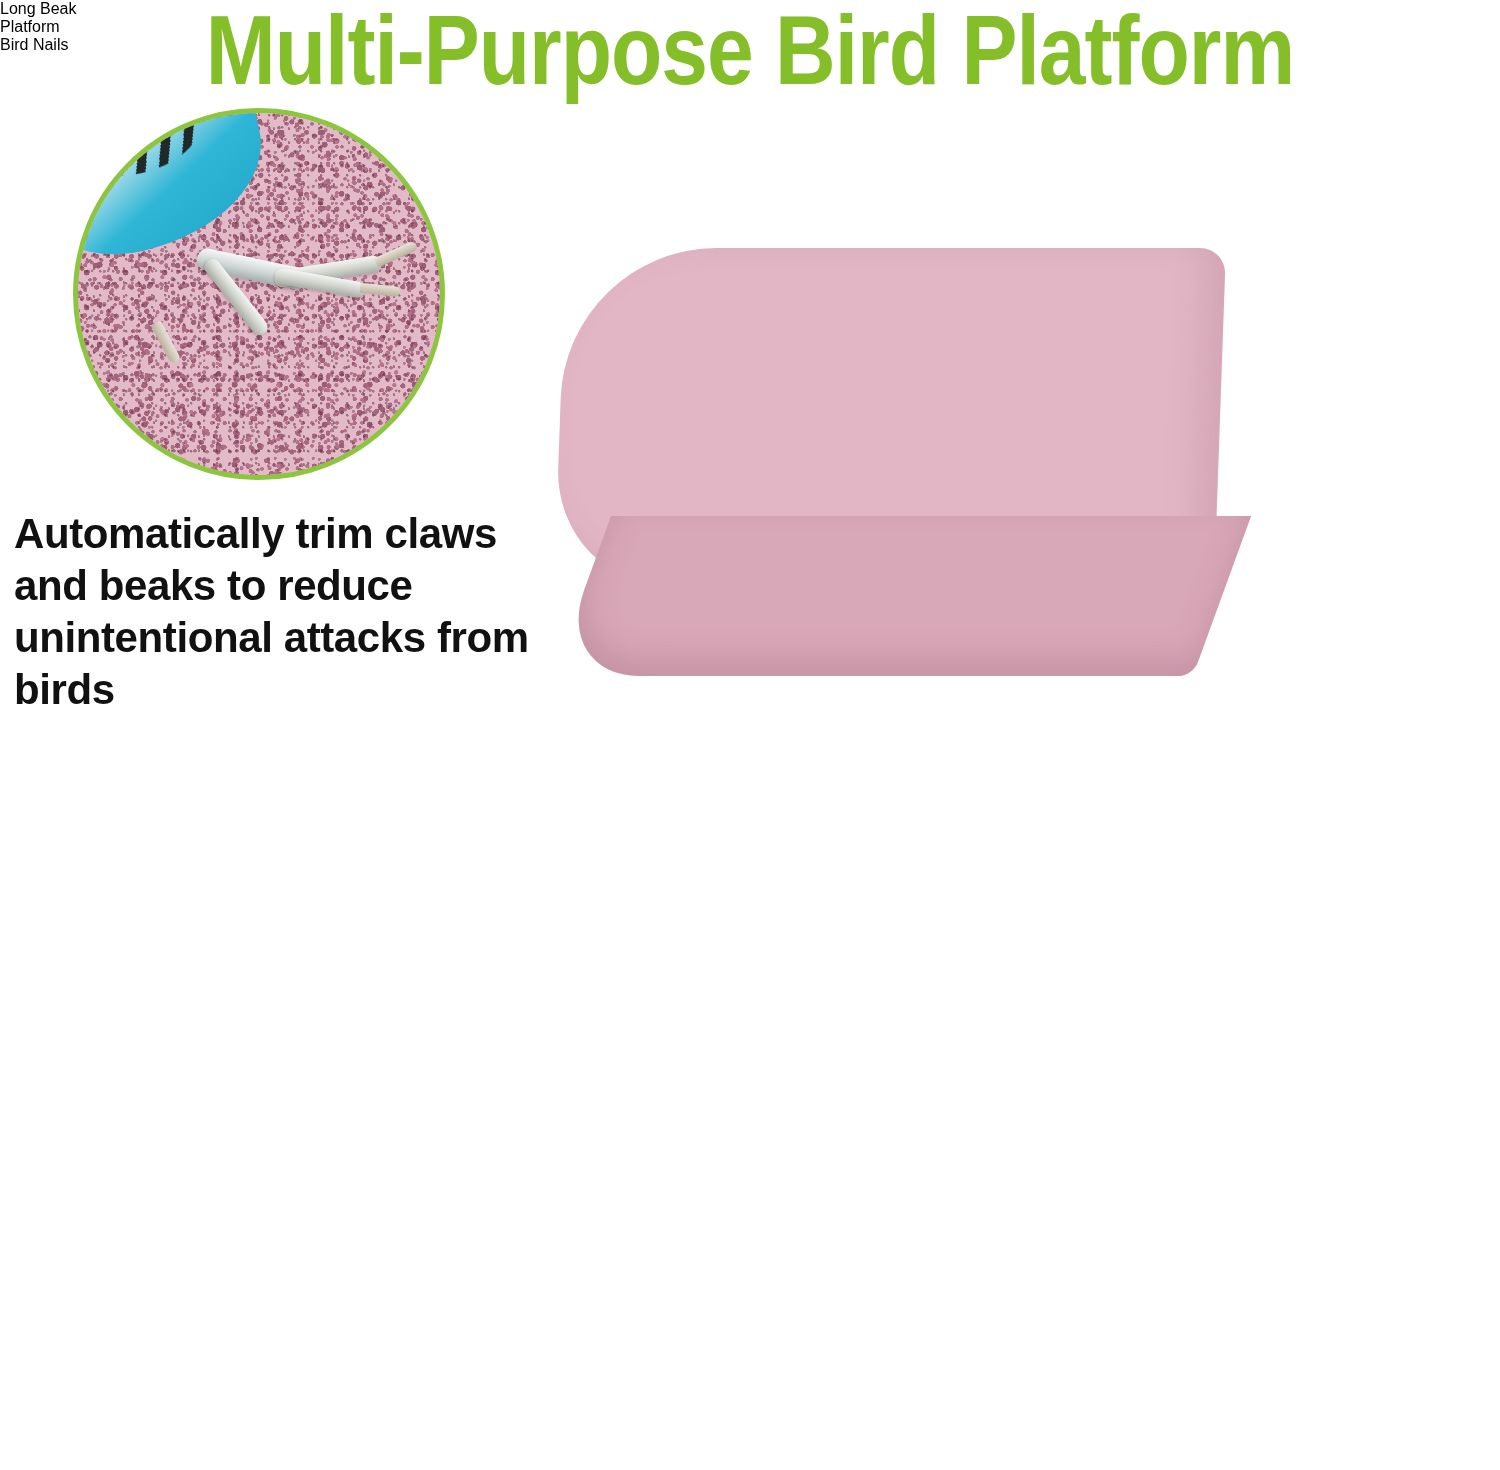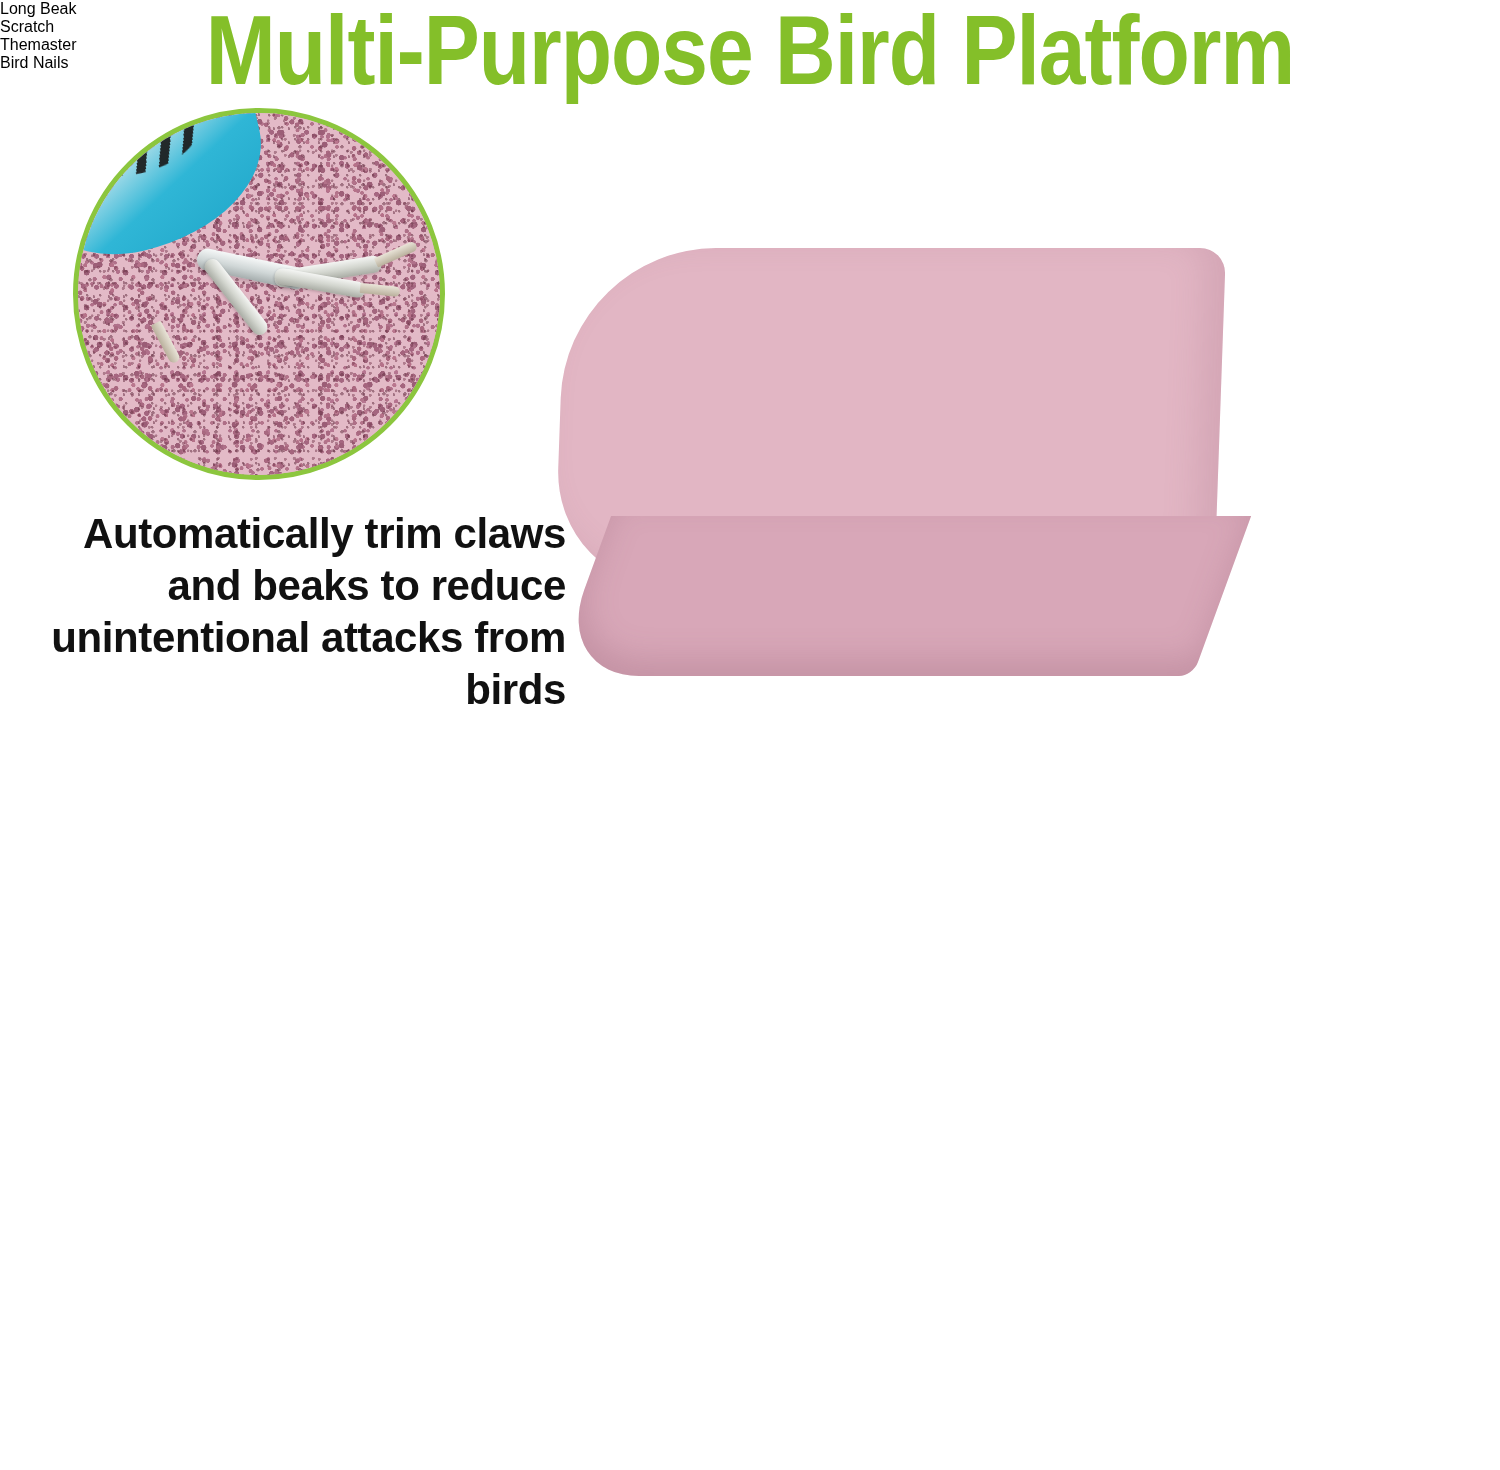--- a/index.html
+++ b/index.html
@@ -121,21 +121,21 @@
   }
   .claw.c1 { left: 296px; top: 136px; width: 44px; height: 10px; transform: rotate(-24deg); }
   .claw.c2 { left: 282px; top: 172px; width: 40px; height: 10px; transform: rotate(6deg); }
   .claw.c3 { left: 66px;  top: 224px; width: 44px; height: 11px; transform: rotate(62deg); }
 
   
   .caption {
     position: absolute;
     left: 14px; top: 508px;
     width: 552px;
-    text-align: right;
+    text-align: left;
     color: #111111;
     font-weight: bold;
     font-size: 42px;
     line-height: 52px;
     letter-spacing: -.4px;
   }
 
   
   .hero { position: absolute; left: 530px; top: 100px; width: 960px; height: 660px; }
 
@@ -613,16 +613,15 @@
     <div class="p3-toe p3-toe-c"></div>
     <div class="p3-claw p3-claw-a"></div>
     <div class="p3-claw p3-claw-d"></div>
     <div class="p3-claw p3-claw-b"></div>
     <div class="p3-claw p3-claw-c"></div>
   </div>
 </div>
 
 <div class="panel-label label-1">Long Beak</div>
 <div class="panel-label label-2">
-  <div>Scratch</div>
-  <div>Themaster</div>
+  <div>Platform</div>
 </div>
 <div class="panel-label label-3">Bird Nails</div>
 
 </body></html>

